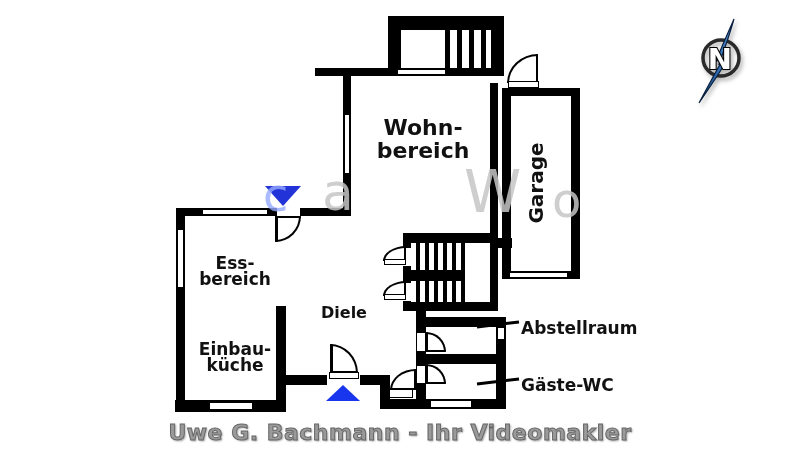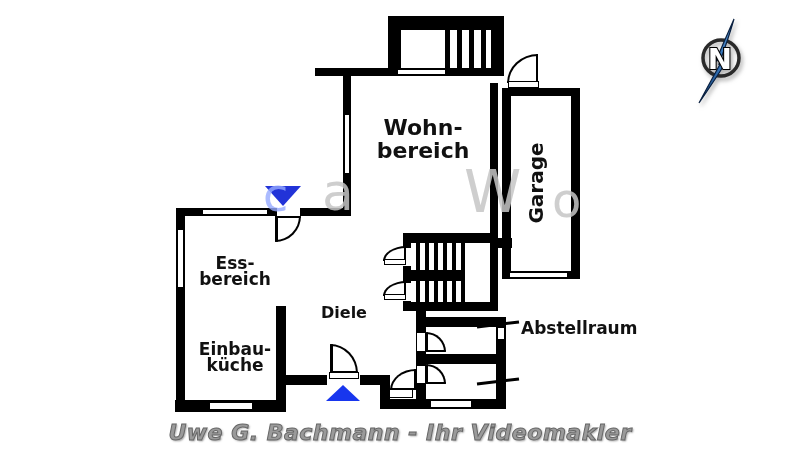--- a/index.html
+++ b/index.html
@@ -12,21 +12,21 @@
   .leaf{position:absolute;background:#fff;border:1.5px solid #000;box-sizing:border-box;}
   .gap{position:absolute;background:#fff;}
   .arc{position:absolute;background:#fff;border:2px solid #000;box-sizing:border-box;}
   .stairs{position:absolute;}
   .lbl{position:absolute;color:#111;font-weight:bold;text-align:center;white-space:nowrap;}
   .tri{position:absolute;width:0;height:0;}
   .wm{position:absolute;color:rgba(197,197,197,0.85);font-weight:400;z-index:50;pointer-events:none;}
   #footer{position:absolute;left:0;right:0;top:420px;text-align:center;
           font-size:22px;font-weight:bold;letter-spacing:.5px;color:#9a9a9a;
           -webkit-text-stroke:1px #666;
-          text-shadow:0 0 2px #fff,0 0 4px #fff,1px 1px 2px #555;font-style:italic;}
+          text-shadow:0 0 2px #fff,0 0 4px #fff,1px 1px 2px #555;}
   svg{position:absolute;}
 </style>
 </head>
 <body>
 
 <div id="stage">
 
   <span class="wm" style="left:263px;top:168px;font-size:46px;color:rgba(150,170,255,.8);">c</span>
   <span class="wm" style="left:322px;top:162px;font-size:52px;">a</span>
   <span class="wm" style="left:464px;top:158px;font-size:58px;">W</span>
@@ -104,20 +104,21 @@
   <div class="wall" style="left:496px;top:317px;width:10px;height:92px;"></div>
   <div class="win-v" style="left:496px;top:328px;width:10px;height:11px;"></div>
   <div class="wall" style="left:416px;top:354px;width:90px;height:10px;"></div>
   <div class="wall" style="left:380px;top:399px;width:126px;height:10px;"></div>
   <div class="win-h" style="left:431px;top:399px;width:40px;height:10px;"></div>
   <div class="leaf" style="left:416px;top:332px;width:10px;height:20px;"></div>
   <div class="arc" style="left:426px;top:332px;width:20px;height:20px;border-radius:0 100% 0 0;"></div>
   <div class="leaf" style="left:416px;top:365px;width:10px;height:19px;"></div>
   <div class="arc" style="left:426px;top:364px;width:20px;height:20px;border-radius:0 100% 0 0;"></div>
   <div class="lbl" style="left:521px;top:318px;font-size:17px;text-align:right;">Abstellraum</div>
+  <div class="lbl" style="left:521px;top:375px;font-size:17px;text-align:left;">Gäste-WC</div>
 
   <svg style="left:0;top:0;width:800px;height:450px;pointer-events:none;">
     <line x1="477" y1="327" x2="519" y2="322" stroke="#000" stroke-width="3"></line>
     <line x1="477" y1="384" x2="519" y2="379" stroke="#000" stroke-width="3"></line>
   </svg>
 
   <div class="tri" style="left:265px;top:186px;border-left:18px solid transparent;border-right:18px solid transparent;border-top:20px solid #2233d8;"></div>
   <div class="tri" style="left:326px;top:385px;border-left:17px solid transparent;border-right:17px solid transparent;border-bottom:16px solid #1836ee;"></div>
 
   <svg viewBox="0 0 56 92" style="left:692px;top:16px;width:56px;height:92px;filter:drop-shadow(2px 3px 2px rgba(110,110,110,.55));">

